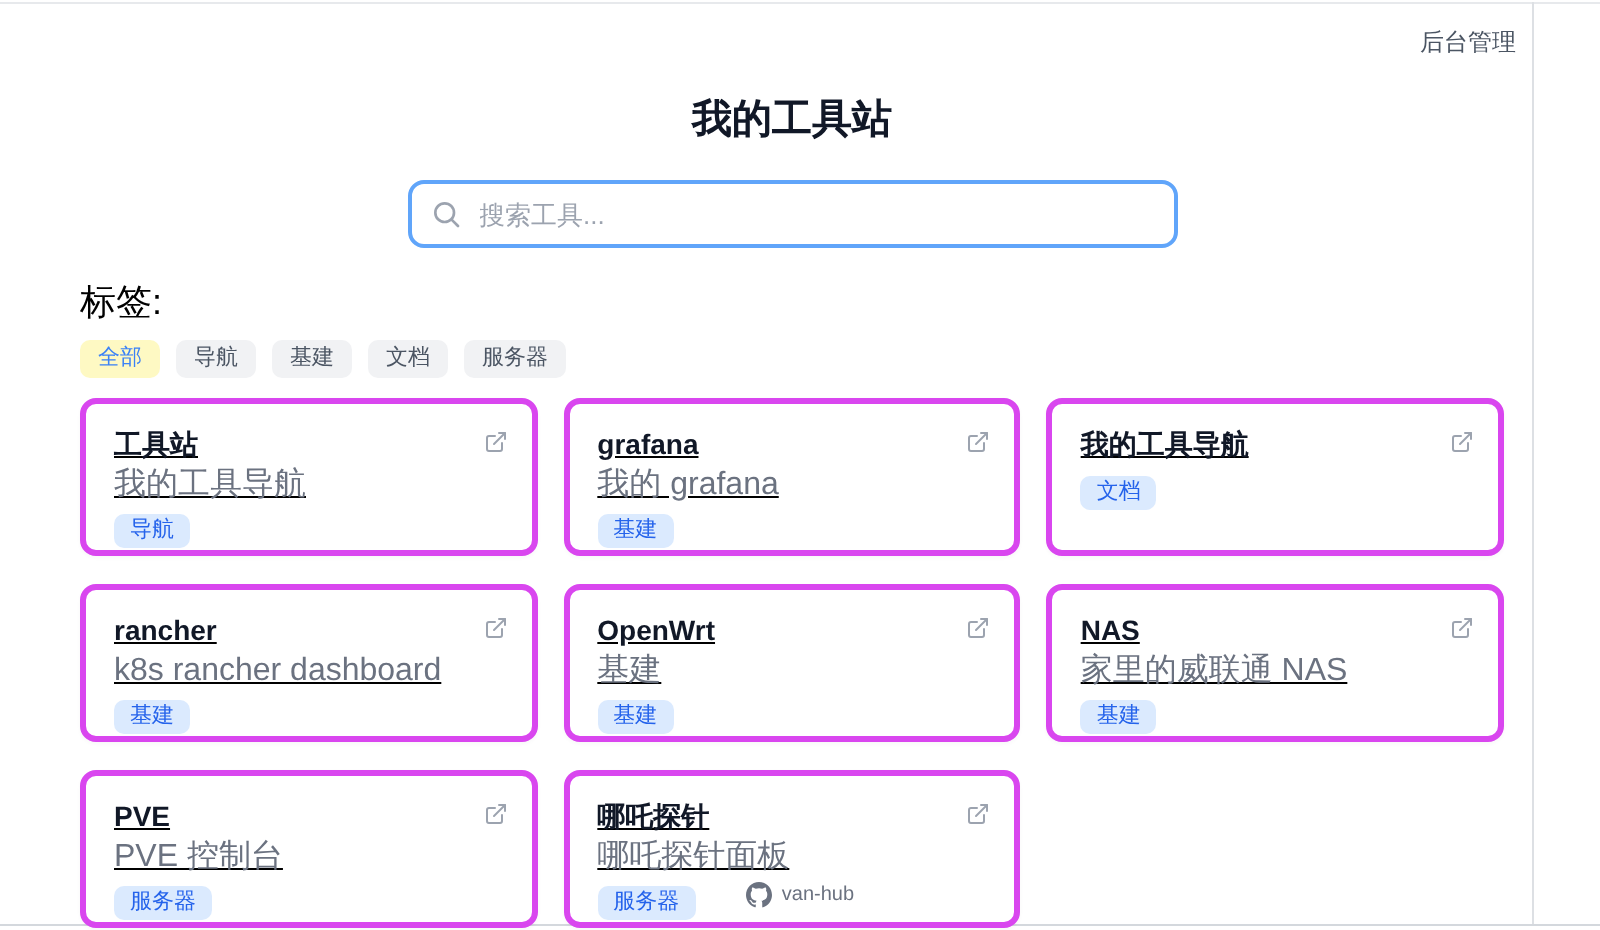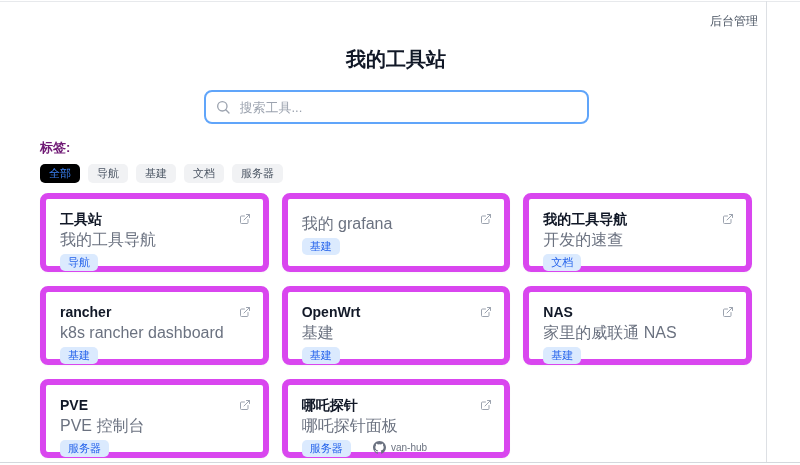--- a/index.html
+++ b/index.html
@@ -19,30 +19,30 @@
 
   .page-title { margin-top:18px; text-align:center; font-size:20px; font-weight:bold; color:#111827; }
 
   .search-wrap { position:relative; width:385px; margin:17px auto 0 auto; }
   .search-input { width:100%; height:34px; border:2px solid #60a5fa; border-radius:8px;
     padding:0 10px 0 34px; font-size:13px; color:#374151; outline:none;
     font-family:Liberation Sans, sans-serif; }
   .search-input::placeholder { color:#9ca3af; }
   .search-icon { position:absolute; left:11px; top:9px; width:16px; height:16px; pointer-events:none; }
 
-  .tags-label { margin-top:15px; font-size:13px; font-weight:bold; color:#701a75; }
+  .tags-label { margin-top:15px; font-size:18px; font-weight:normal; color:#000000; }
   .tags-row { margin-top:7px; display:flex; gap:8px; align-items:center; }
   .tag-pill { display:inline-block; padding:3px 9px; border-radius:5px; font-size:11px;
     background:#f1f2f4; color:#4b5563; cursor:pointer; line-height:13px; }
-  .tag-pill.active { background:#000000; color:#3b82f6; }
+  .tag-pill.active { background:#fef9c3; color:#3b82f6; }
 
   .cards-grid { margin-top:10px; display:grid; grid-template-columns:repeat(3, 1fr);
     gap:14px 13px; }
-  .card { position:relative; background:#ffffff; border:6px solid #d946ef; border-radius:8px;
-    padding:12px 14px 11px 14px; height:79px; box-shadow:0 1px 2px rgba(0,0,0,0.03); cursor:pointer; }
+  .card { position:relative; background:#ffffff; border:3px solid #d946ef; border-radius:8px;
+    padding:12px 14px 11px 14px; height:79px; box-shadow:0 1px 2px rgba(0,0,0,0.03); cursor:pointer;text-decoration:underline; }
   .card-title { font-size:14px; font-weight:bold; color:#111827; line-height:16px; }
   .card-desc { margin-top:6px; font-size:16px; color:#6b7280; line-height:13px; }
   .card-tag { display:inline-block; margin-top:8px; padding:2px 8px; border-radius:5px;
     font-size:11px; background:#dbeafe; color:#2563eb; line-height:13px; }
   .card-ext { position:absolute; top:12px; right:12px; width:12px; height:12px; }
 
   .footer { position:absolute; left:0; top:441px; width:800px; display:flex; gap:5px;
     align-items:center; justify-content:center; font-size:10px; color:#6b7280; cursor:pointer; }
   .footer svg { display:block; }
 </style>
@@ -88,41 +88,41 @@
           <path d="M18 13v6a2 2 0 0 1-2 2H5a2 2 0 0 1-2-2V8a2 2 0 0 1 2-2h6"></path>
           <polyline points="15 3 21 3 21 9"></polyline>
           <line x1="10" y1="14" x2="21" y2="3"></line>
         </svg>
       </span>
       <div class="card-desc">我的工具导航</div>
       <span class="card-tag">导航</span>
     </div>
 
     <div class="card">
+      <div class="card-title">grafana</div>
       <span class="card-ext">
         <svg width="12" height="12" viewBox="0 0 24 24" fill="none" stroke="#9ca3af" stroke-width="2" stroke-linecap="round" stroke-linejoin="round">
           <path d="M18 13v6a2 2 0 0 1-2 2H5a2 2 0 0 1-2-2V8a2 2 0 0 1 2-2h6"></path>
           <polyline points="15 3 21 3 21 9"></polyline>
           <line x1="10" y1="14" x2="21" y2="3"></line>
         </svg>
       </span>
       <div class="card-desc">我的 grafana</div>
       <span class="card-tag">基建</span>
     </div>
 
     <div class="card">
       <div class="card-title">我的工具导航</div>
       <span class="card-ext">
         <svg width="12" height="12" viewBox="0 0 24 24" fill="none" stroke="#9ca3af" stroke-width="2" stroke-linecap="round" stroke-linejoin="round">
           <path d="M18 13v6a2 2 0 0 1-2 2H5a2 2 0 0 1-2-2V8a2 2 0 0 1 2-2h6"></path>
           <polyline points="15 3 21 3 21 9"></polyline>
           <line x1="10" y1="14" x2="21" y2="3"></line>
         </svg>
       </span>
-      <div class="card-desc">开发的速查</div>
       <span class="card-tag">文档</span>
     </div>
 
     <div class="card">
       <div class="card-title">rancher</div>
       <span class="card-ext">
         <svg width="12" height="12" viewBox="0 0 24 24" fill="none" stroke="#9ca3af" stroke-width="2" stroke-linecap="round" stroke-linejoin="round">
           <path d="M18 13v6a2 2 0 0 1-2 2H5a2 2 0 0 1-2-2V8a2 2 0 0 1 2-2h6"></path>
           <polyline points="15 3 21 3 21 9"></polyline>
           <line x1="10" y1="14" x2="21" y2="3"></line>

